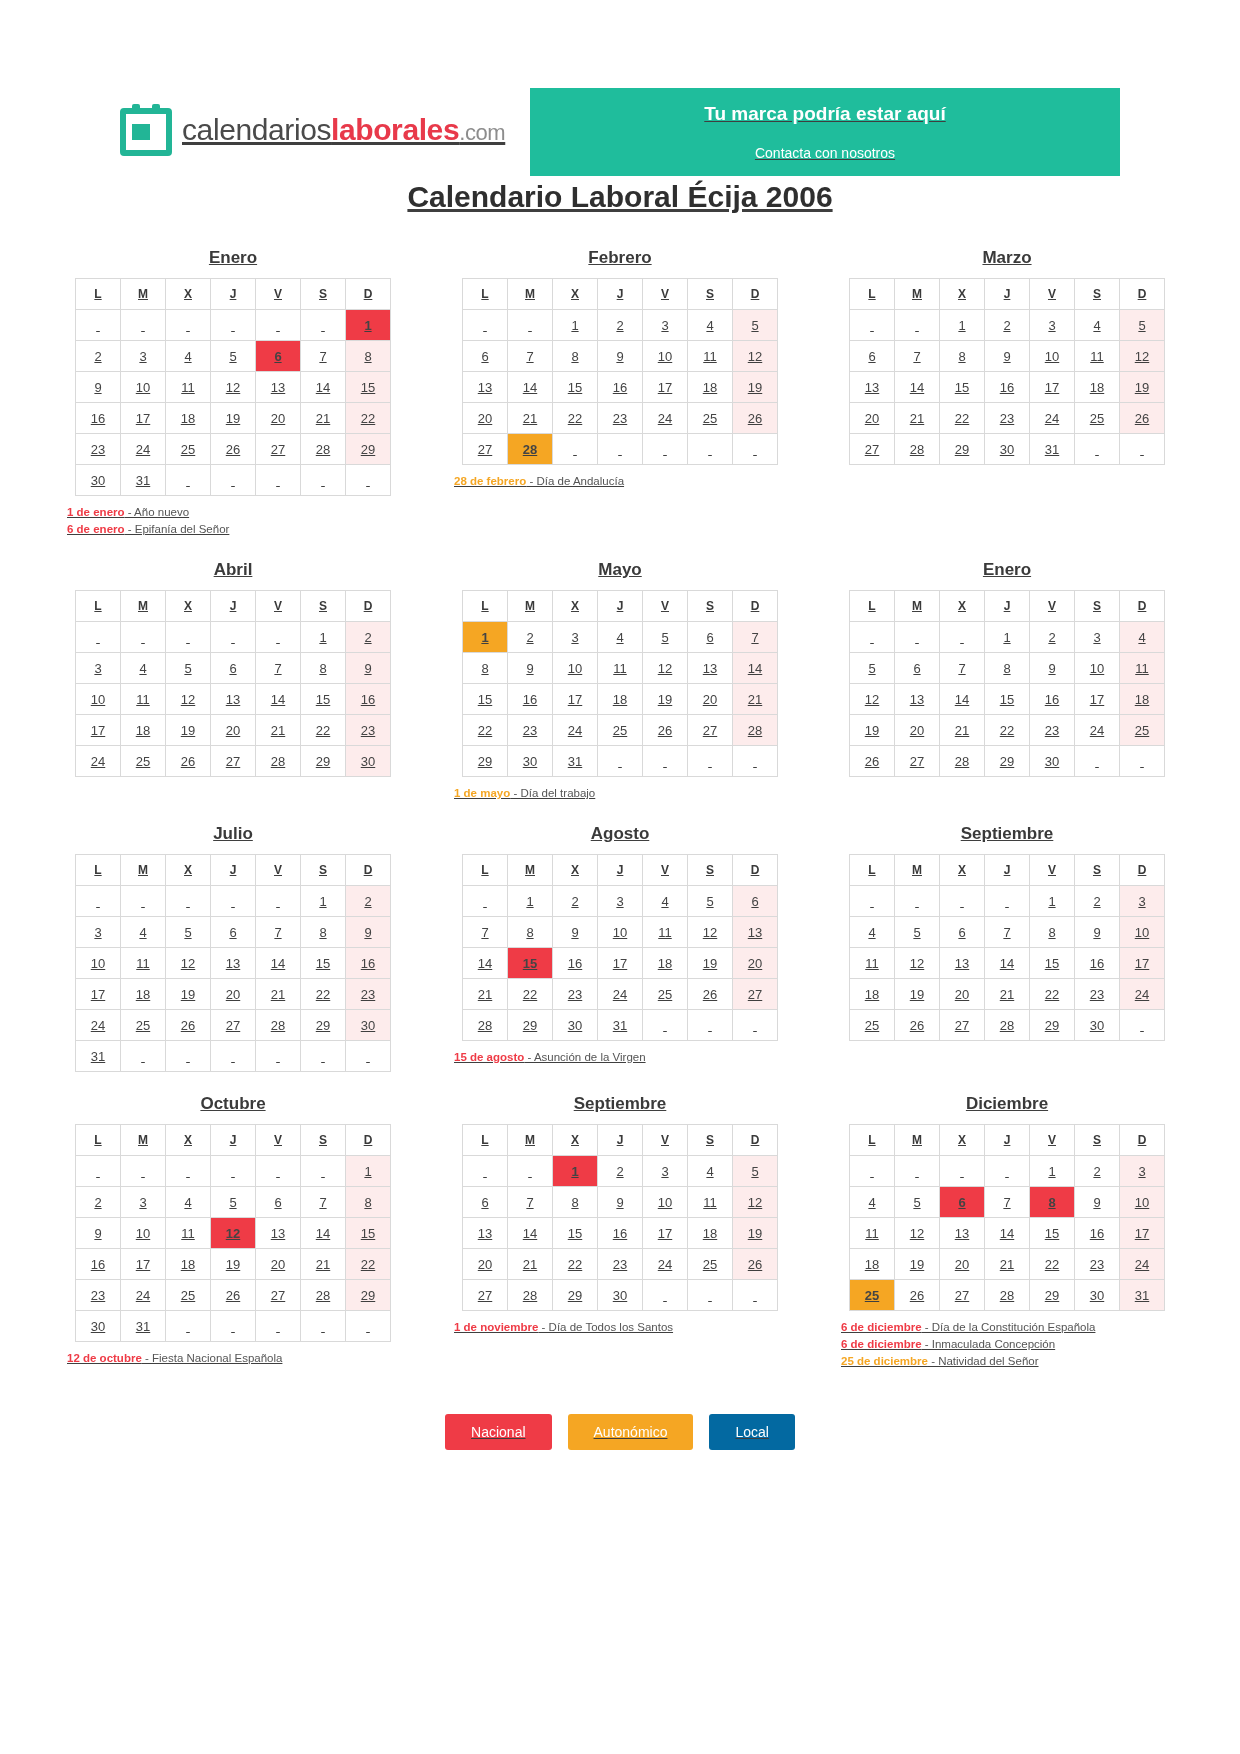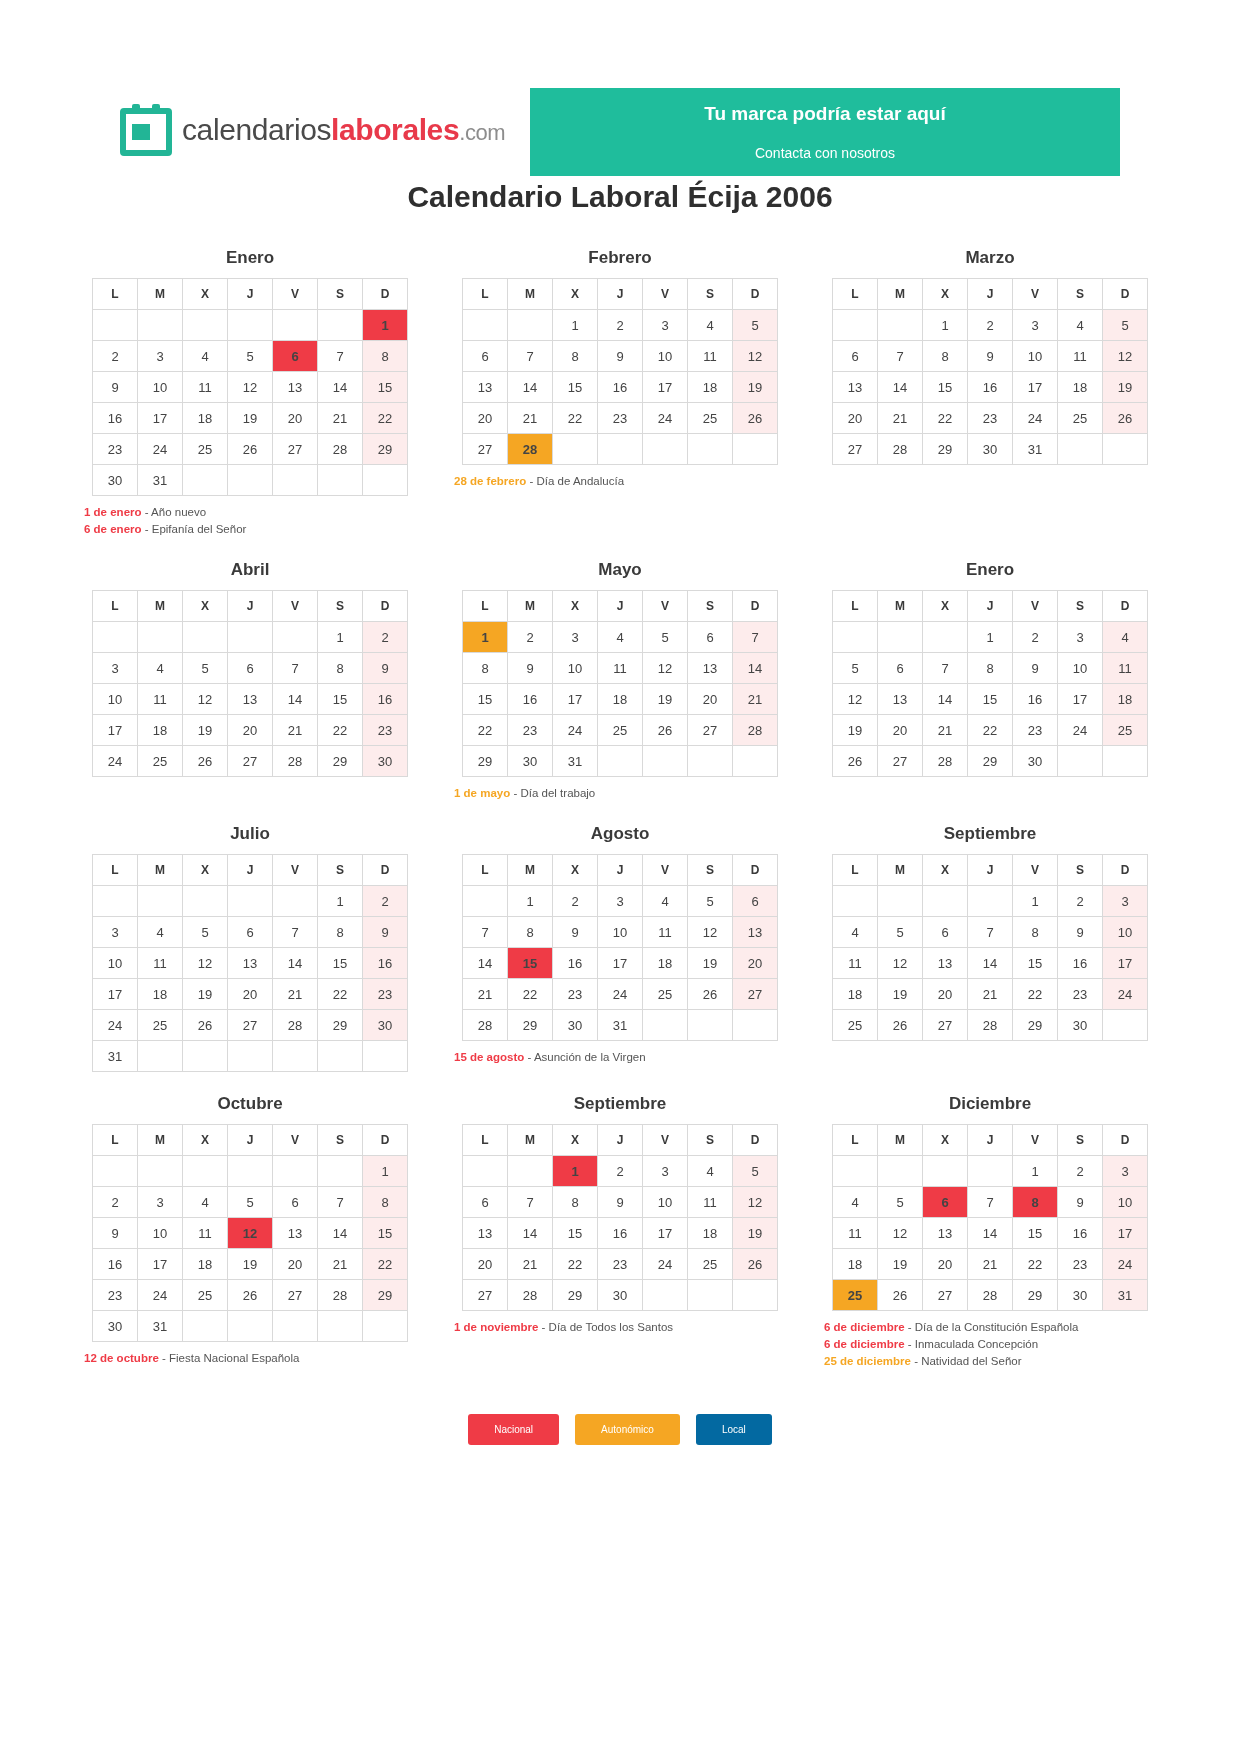--- a/index.html
+++ b/index.html
@@ -7,20 +7,21 @@
     margin: 0; padding: 0;
     width: 1240px; height: 1754px;
     background: #ffffff;
     font-family: "Liberation Sans", sans-serif;
     color: #3f3f3f;
   }
   .page {
     width: 1240px; height: 1420px;
     position: relative;
     padding: 0;
+    text-decoration: underline;
   }
 
   
   .header {
     display: flex;
     align-items: flex-start;
     padding: 88px 120px 0 120px;
     height: 170px;
   }
   .logo {
@@ -82,21 +83,21 @@
     font-size: 30px;
     font-weight: bold;
     color: #2f2f2f;
     margin: 10px 0 34px 0;
   }
 
   
   .months {
     display: grid;
     grid-template-columns: repeat(3, 340px);
-    column-gap: 30px;
+    column-gap: 47px;
     justify-content: center;
     padding: 0 110px;
     margin-top: 28px;
   }
   .month-cell { margin-bottom: 22px; }
   .month-name {
     text-align: center;
     font-size: 17px;
     font-weight: bold;
     color: #3a3a3a;
@@ -149,21 +150,21 @@
 
   
   .legend {
     display: flex;
     justify-content: center;
     gap: 16px;
     margin-top: 22px;
   }
   .legend .chip {
     color: #fff;
-    font-size: 10px;
+    font-size: 14px;
     padding: 10px 26px;
     border-radius: 3px;
   }
   .chip.nac { background: #ef3b46; }
   .chip.aut { background: #f5a623; }
   .chip.loc { background: #0369a1; }
 </style>
 </head>
 <body>
 

